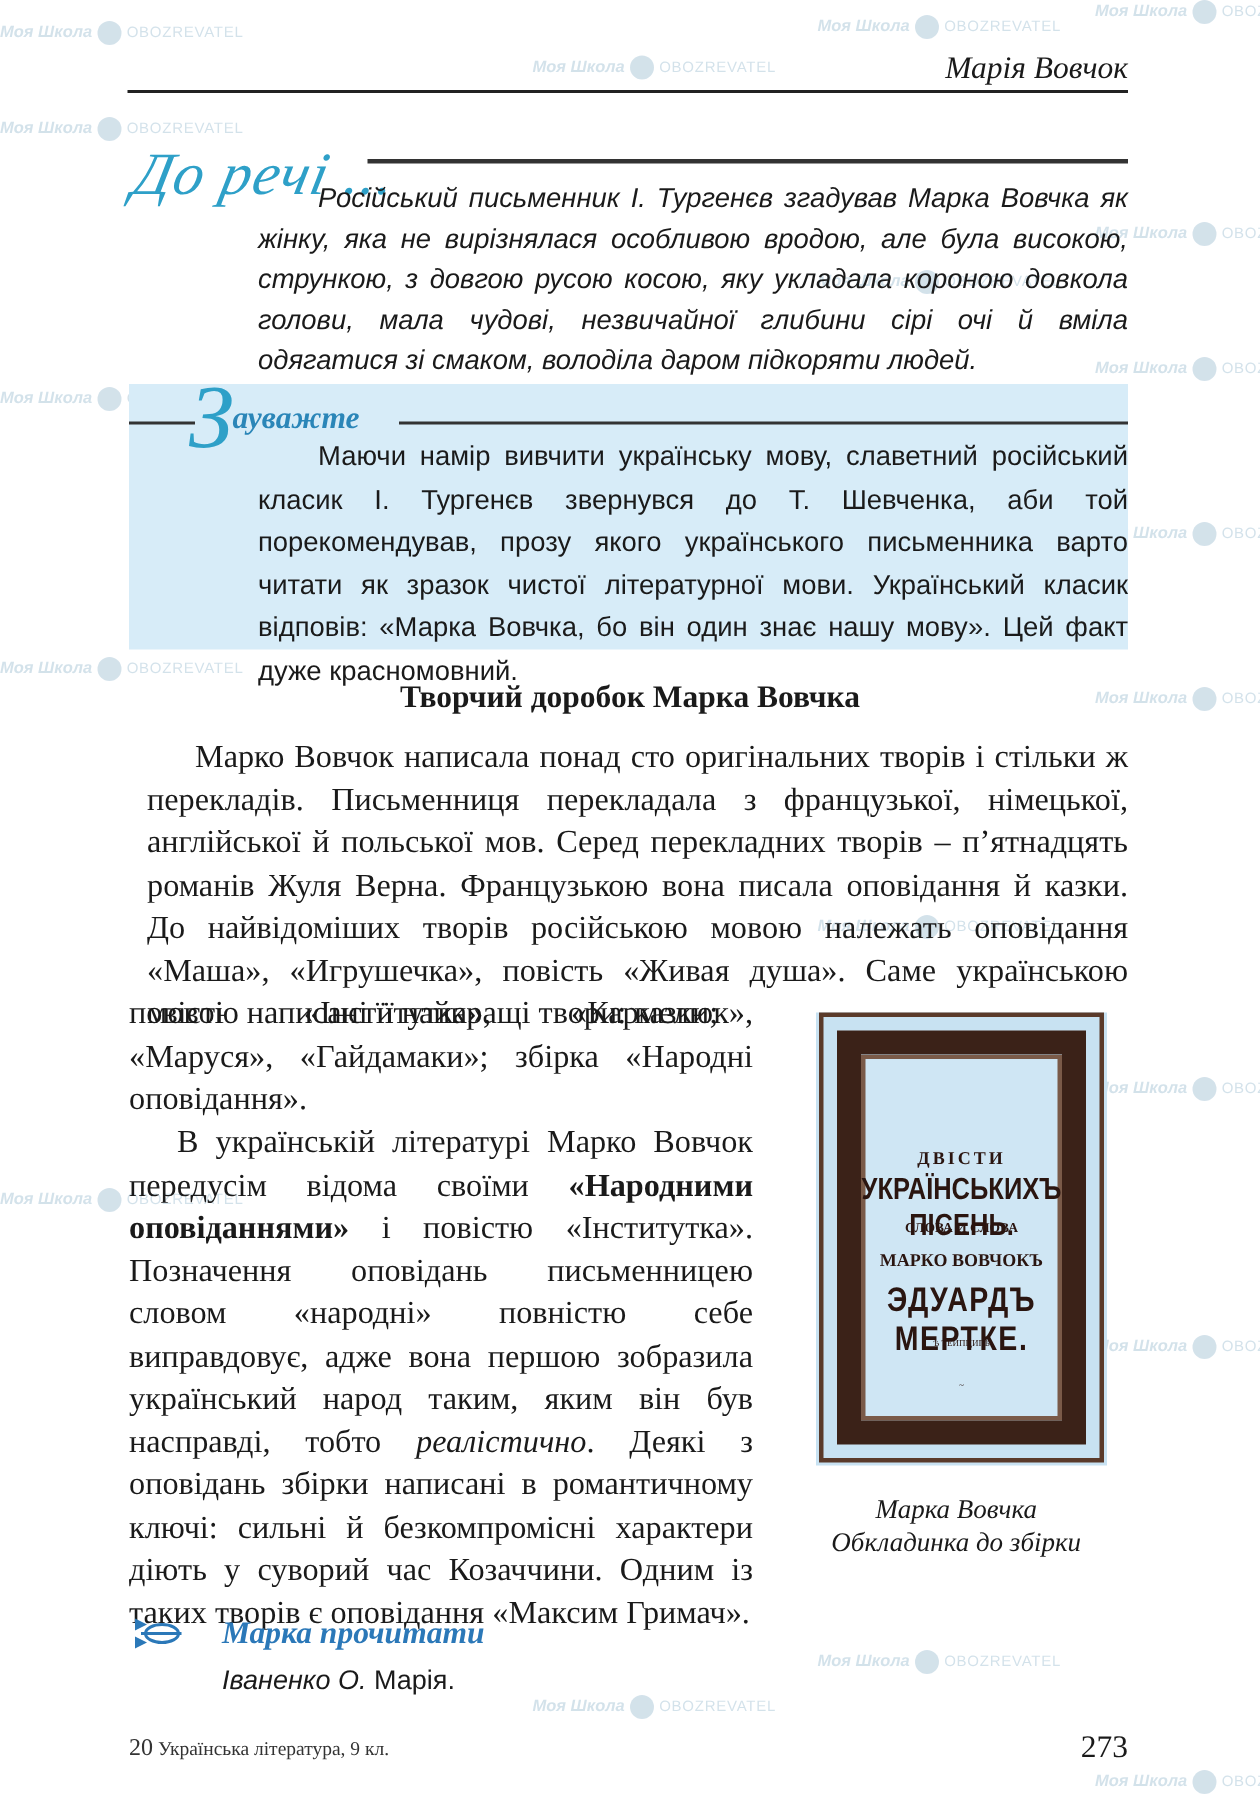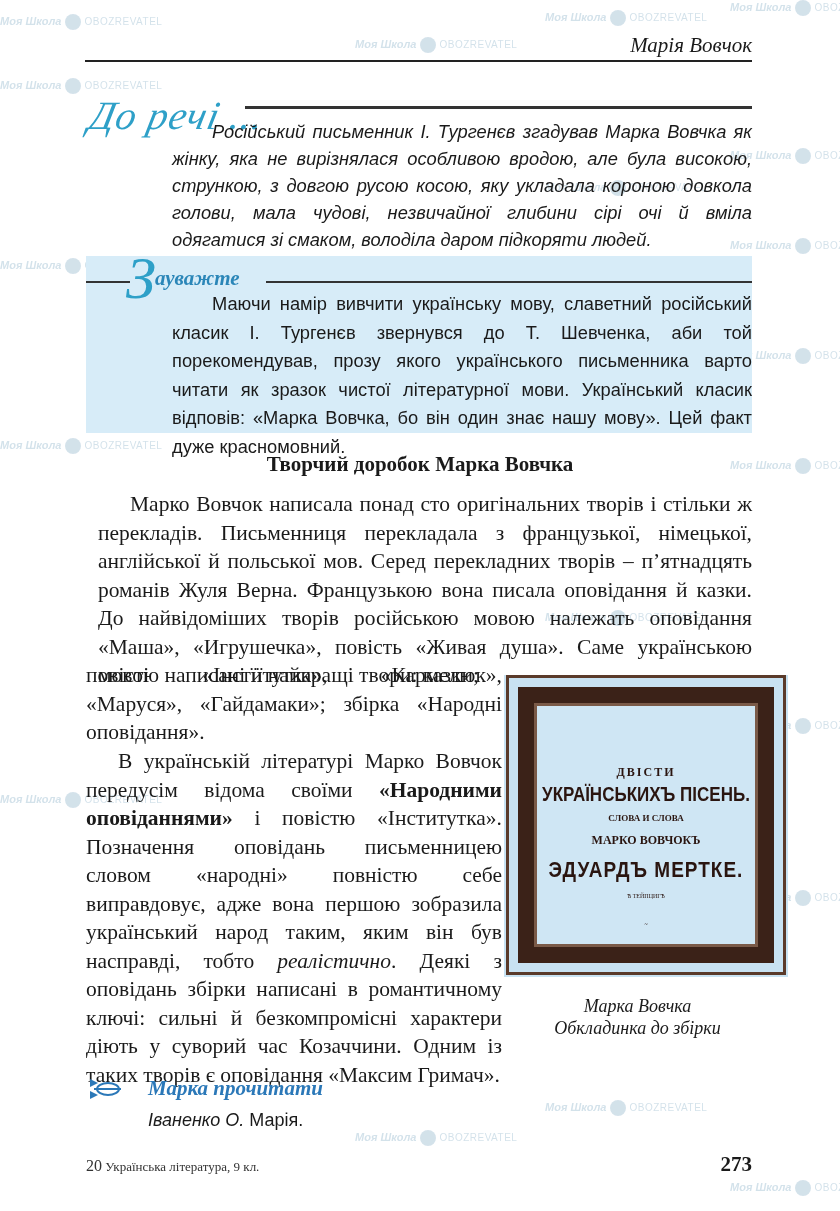--- a/index.html
+++ b/index.html
@@ -34,21 +34,21 @@
   #section-title { position:absolute; left:0; width:840px; top:452px; text-align:center; font-weight:bold;
         font-size:21px; }
   .body-p { position:absolute; margin:0; font-size:21.5px; line-height:28.5px; text-align:justify;
         text-indent:32px; }
   #p1 { left:86px; right:88px; top:490px;margin-left:12px; }
   #p1b { left:86px; width:416px; top:661px; text-indent:0; }
   #p2 { left:86px; width:416px; top:747px; }
   b { font-weight:bold; }
   i { font-style:italic; }
 
-  #cover { position:absolute; left:504px; top:675px; width:284px; height:302px; background:#c8e2f2; }
+  #cover { position:absolute; left:544px; top:675px; width:194px; height:302px; background:#c8e2f2; }
   #cover-frame { position:absolute; left:14px; top:12px; right:14px; bottom:14px;
         border:16px solid #3b2218; background:#cfe6f4; box-shadow:inset 0 0 0 3px #7a5a48; }
   #cover-frame::before { content:""; position:absolute; inset:-28px; border:3px solid #5a3a2a; }
   .cv { position:absolute; left:0; right:0; text-align:center; color:#2a1510;
         font-family:"Liberation Serif", serif; font-weight:bold; }
   #cv1 { top:62px; font-size:12px; letter-spacing:2px; }
   #cv2 { top:82px; font-size:17px; font-family:"Liberation Sans", sans-serif; font-weight:bold; transform:scaleY(1.2); }
   #cv3 { top:110px; font-size:9px; }
   #cv4 { top:130px; font-size:12px; }
   #cv5 { top:156px; font-size:19px; font-family:"Liberation Sans", sans-serif; transform:scaleY(1.2); letter-spacing:1px; }
@@ -58,21 +58,21 @@
         font-style:italic; font-size:18px; line-height:22px; }
 
   #read-icon { position:absolute; left:88px; top:1077px; width:34px; height:24px; }
   #read-title { position:absolute; left:148px; top:1076px; font-style:italic; font-weight:bold;
         color:#2b78b8; font-size:21px; }
   #read-item { position:absolute; left:148px; top:1110px; font-family:"Liberation Sans", sans-serif;
         font-size:18px; }
   #read-item i { font-style:italic; }
   #footer-sig { position:absolute; left:86px; top:1157px; font-size:13px; color:#333; }
   #footer-sig span.n { font-size:16px; }
-  #page-num { position:absolute; right:88px; top:1152px; font-size:21px; font-weight:bold;text-align:center; }
+  #page-num { position:absolute; right:88px; top:1152px; font-size:21px; font-weight:normal;text-align:center; }
 </style>
 </head>
 <body>
 
 <div>
   <div class="wm" style="left:0;top:14px"><span>Моя Школа</span><span class="g"></span><span class="o">OBOZREVATEL</span></div>
   <div class="wm" style="left:355px;top:37px"><span>Моя Школа</span><span class="g"></span><span class="o">OBOZREVATEL</span></div>
   <div class="wm" style="left:730px;top:0px"><span>Моя Школа</span><span class="g"></span><span class="o">OBOZREVATEL</span></div>
   <div class="wm" style="left:545px;top:10px"><span>Моя Школа</span><span class="g"></span><span class="o">OBOZREVATEL</span></div>
   <div class="wm" style="left:0;top:78px"><span>Моя Школа</span><span class="g"></span><span class="o">OBOZREVATEL</span></div>

